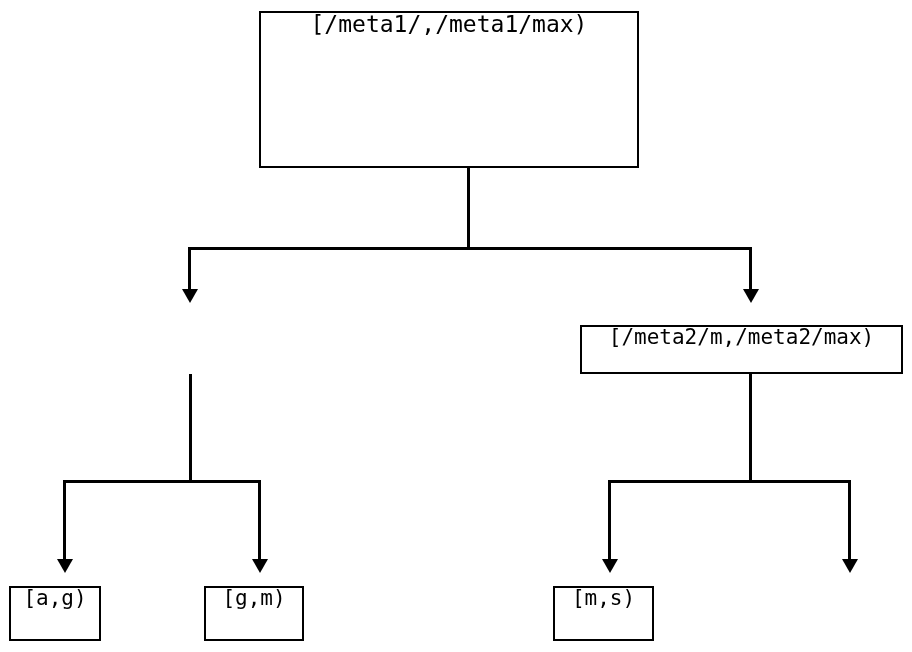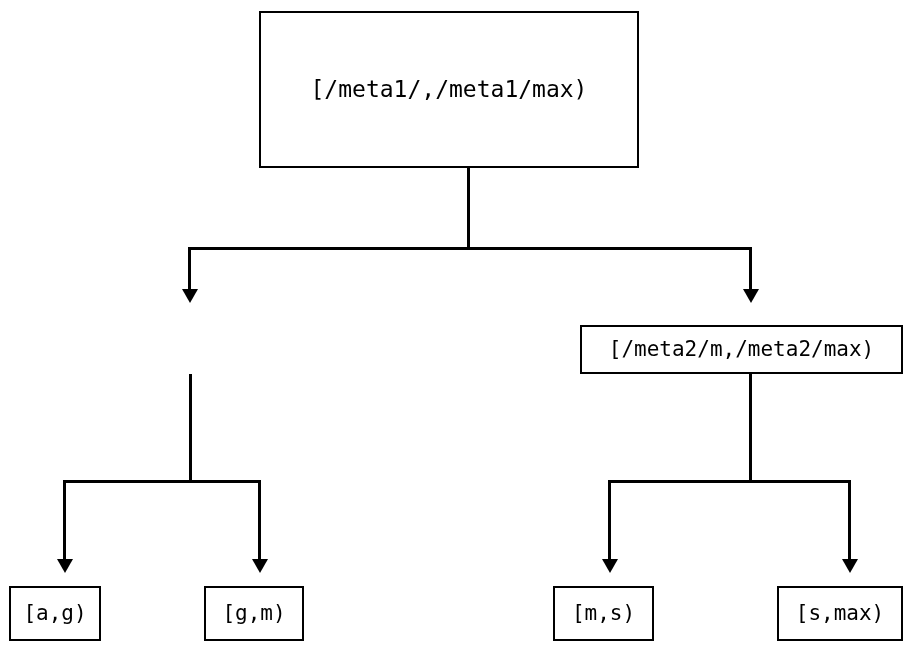--- a/index.html
+++ b/index.html
@@ -17,21 +17,21 @@
     height: 652px;
     background: #ffffff;
     overflow: hidden;
   }
   .node {
     position: absolute;
     box-sizing: border-box;
     border: 2px solid #000000;
     background: #ffffff;
     display: flex;
-    align-items: center;
+    align-items: flex-start;
     justify-content: center;
     color: #000000;
     white-space: pre;
     letter-spacing: 0px;
   }
   .node-label {
     display: block;
     line-height: 1;
   }
   
@@ -136,17 +136,14 @@
   </div>
 
   <div class="node" id="node-leaf-gm">
     <span class="node-label">[g,m)</span>
   </div>
 
   <div class="node" id="node-leaf-ms">
     <span class="node-label">[m,s)</span>
   </div>
 
-  <div class="node" id="node-leaf-smax">
-    <span class="node-label">[s,max)</span>
-  </div>
 
 </div>
 
 </body></html>

